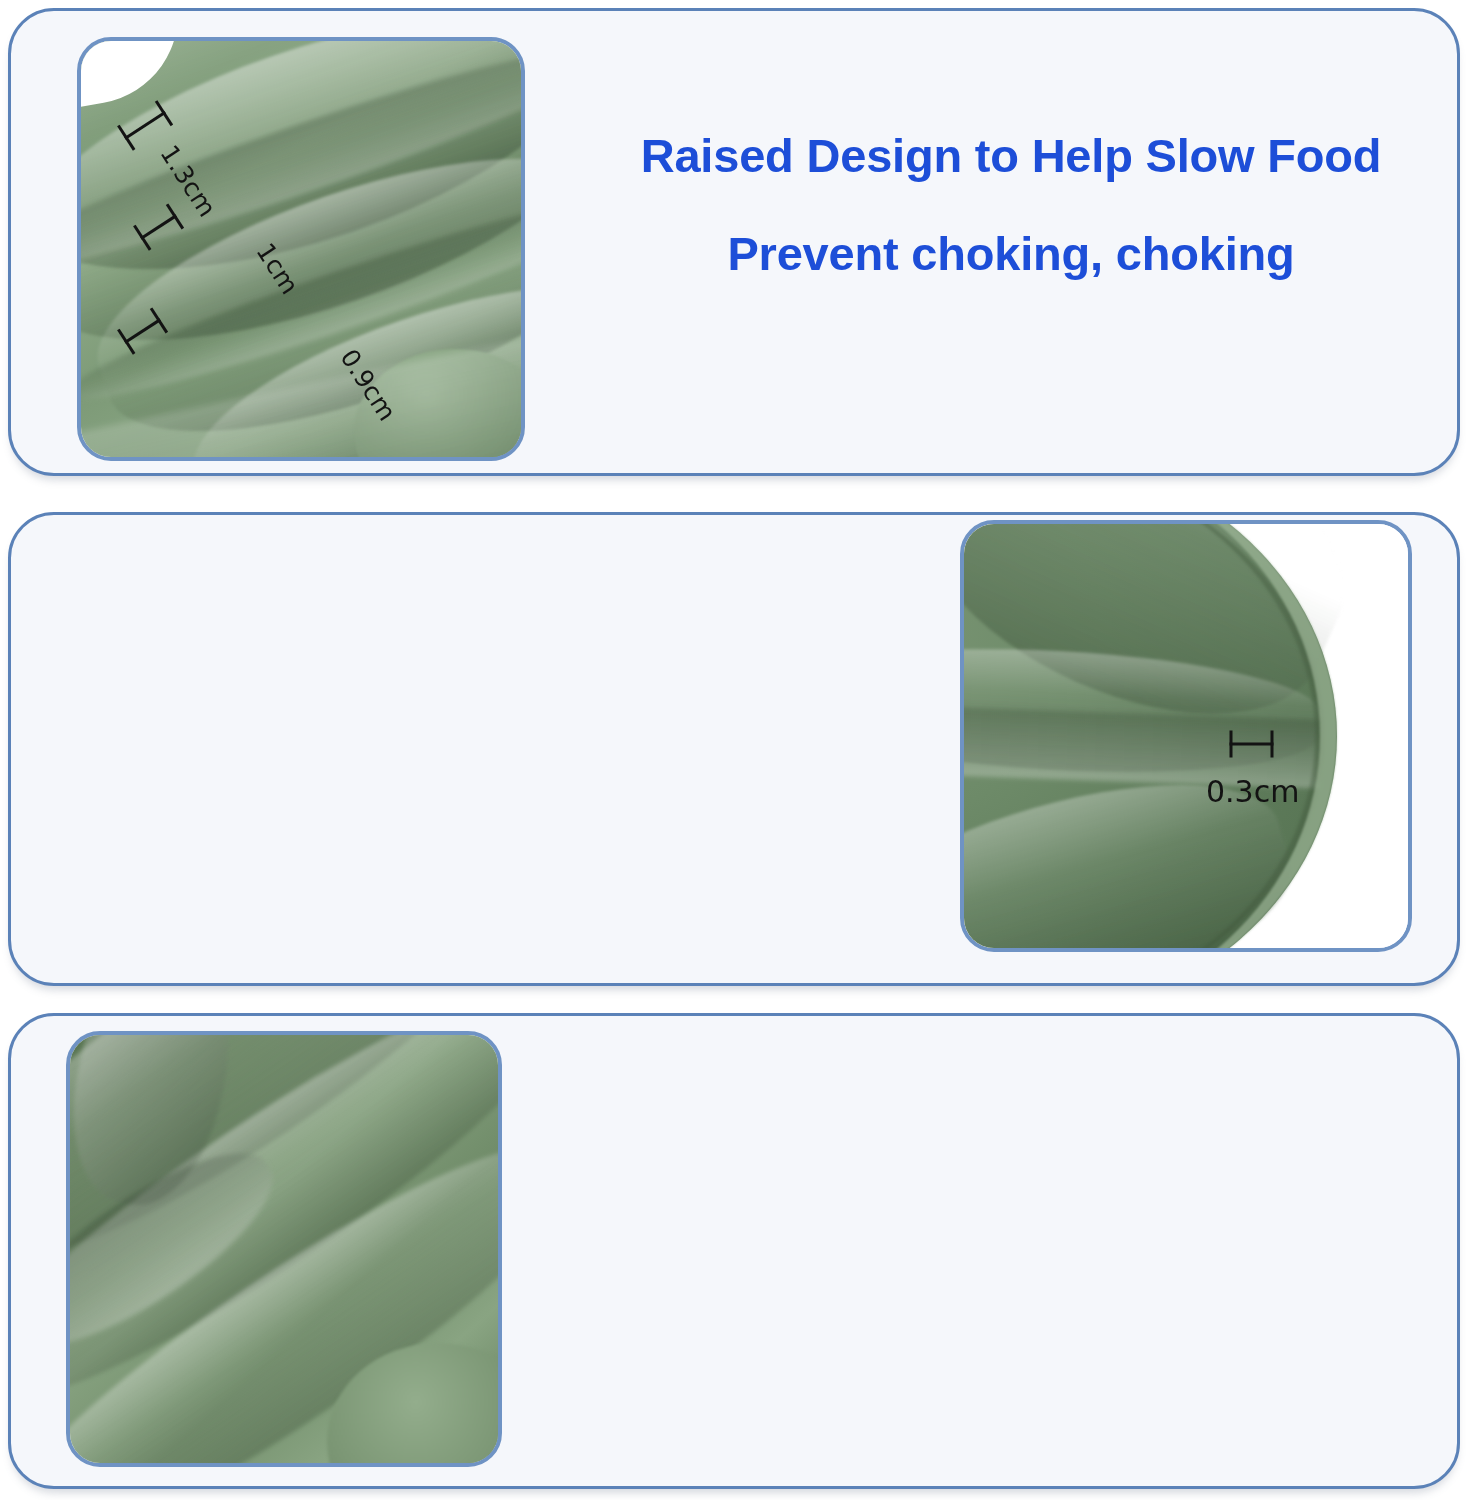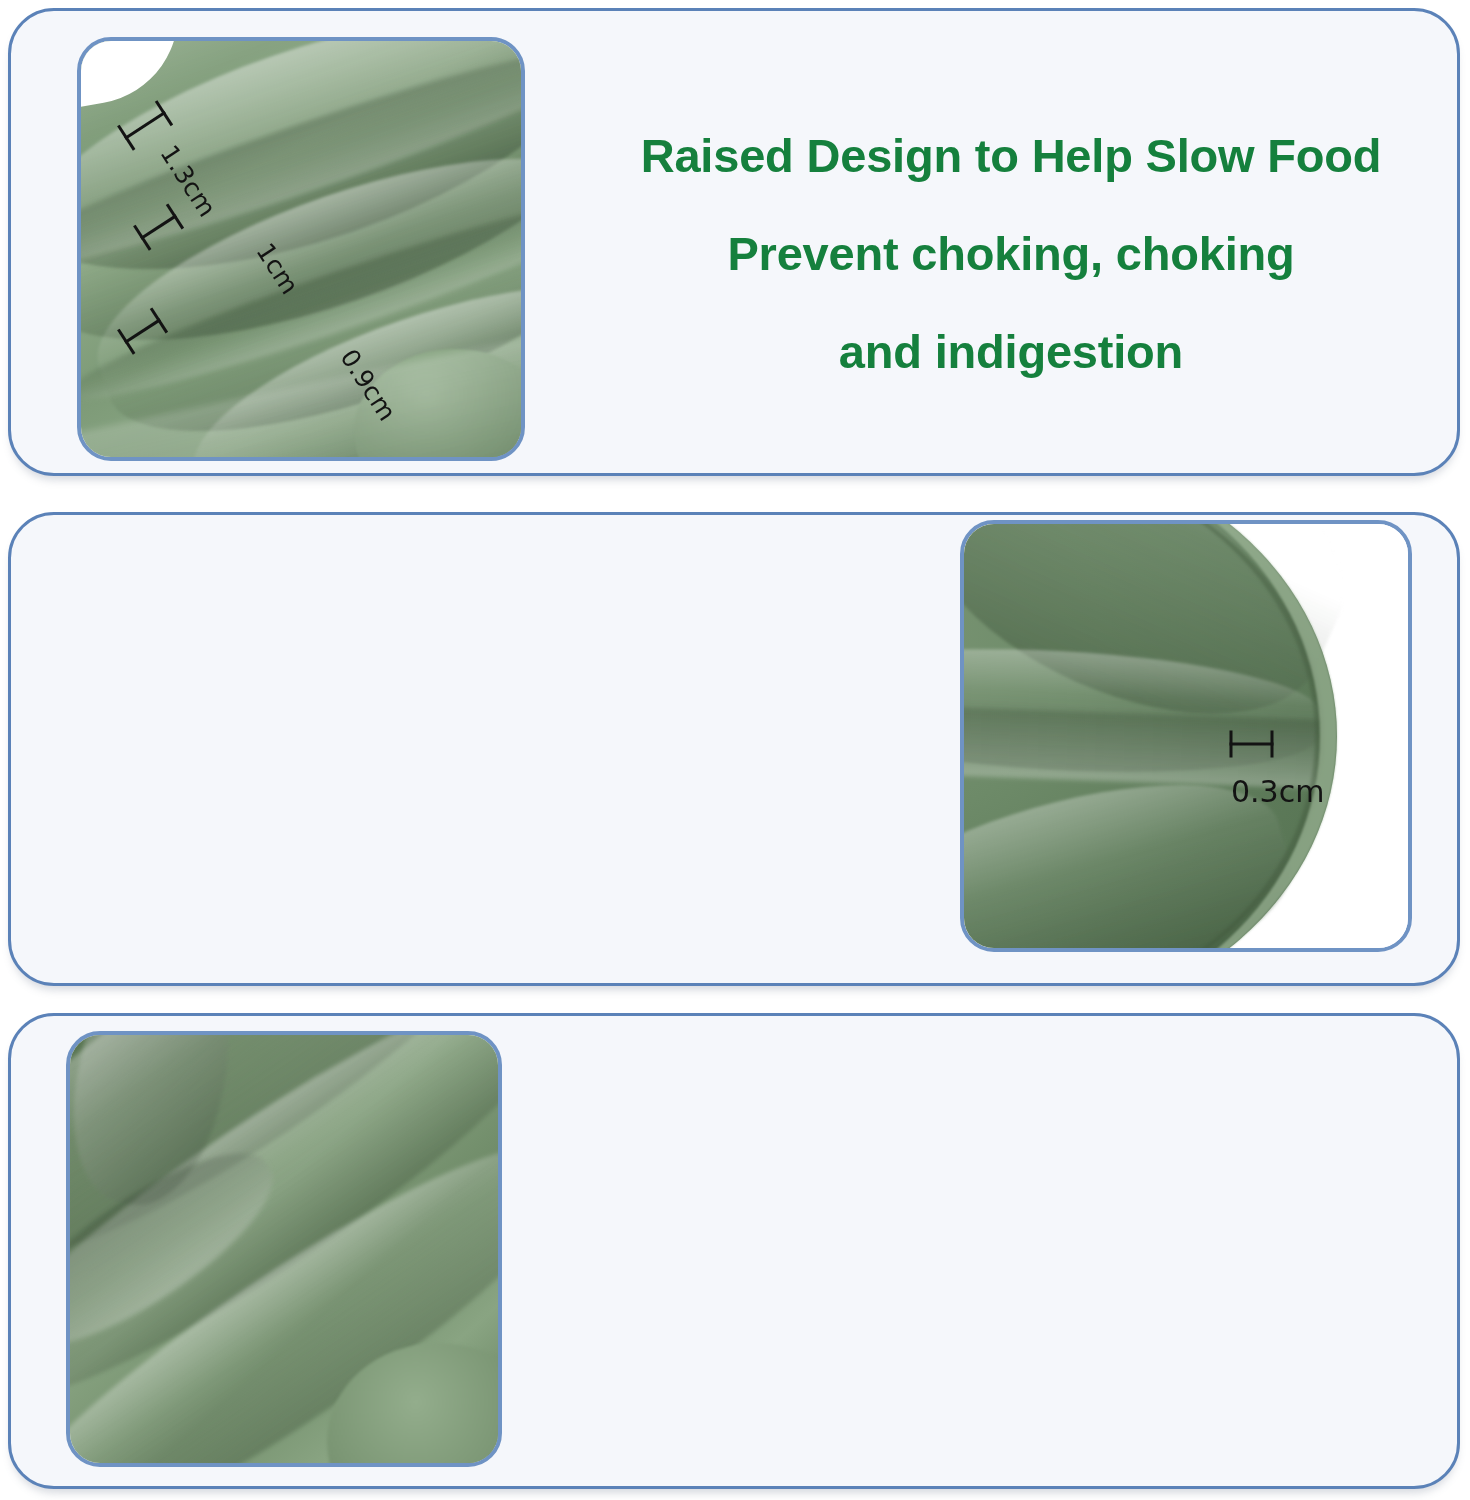--- a/index.html
+++ b/index.html
@@ -224,21 +224,20 @@
   }
   #p2-ibeam::before { top: 0; }
   #p2-ibeam::after  { bottom: 0; }
 
   #p2-label {
     position: absolute;
     left: 242px; top: 250px;
     font-size: 30px;
     color: #131313;
     font-family: "DejaVu Sans", sans-serif;
-    margin-left: 25px;
   }
 
   
   .p3-bg {
     position: absolute;
     inset: -4px;
     background: linear-gradient(138deg,
       #56724f 0%,
       #6b8764 20%,
       #86a17f 42%,
@@ -284,21 +283,21 @@
     background: linear-gradient(180deg,
       rgba(22,40,20,0.26) 0%, rgba(255,255,255,0.26) 100%);
     border-radius: 50%/46%;
     transform: rotate(-34deg);
     filter: blur(2.4px);
   }
 
   
   .textblock {
     position: absolute;
-    color: #15803d;
+    color: #1d4ed8;
     font-weight: bold;
     font-stretch: condensed;
     letter-spacing: -0.2px;
   }
   .textblock .line { white-space: nowrap; }
 
   #text-1 {
     left: 560px; top: 96px; width: 880px;
     text-align: center;
     font-size: 47px;
@@ -330,21 +329,20 @@
       <div class="dim dim-label" id="dim-1">1cm</div>
 
       <div class="ibeam" id="beam-09"></div>
       <div class="dim dim-label" id="dim-09">0.9cm</div>
     </div>
   </div>
 
   <div class="textblock" id="text-1">
     <div class="line">Raised Design to Help Slow Food</div>
     <div class="line">Prevent choking, choking</div>
-    <div class="line">and indigestion</div>
   </div>
 
 </div>
 
 <div class="card" id="card-2">
 
   
 
 </div>
 

